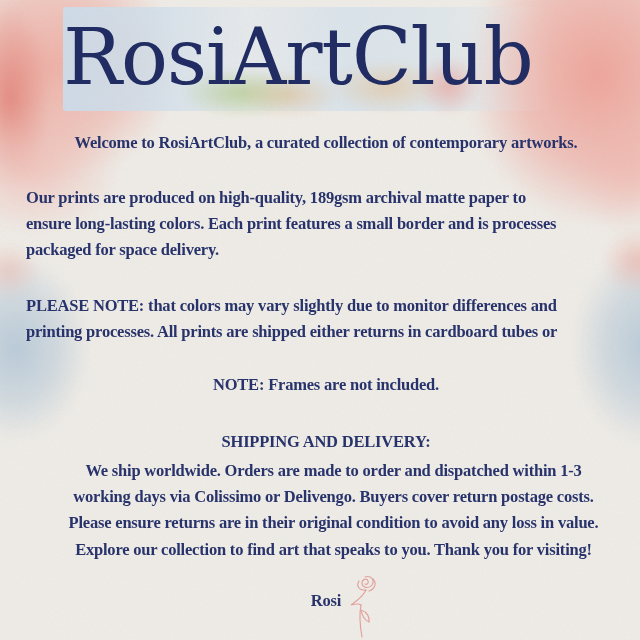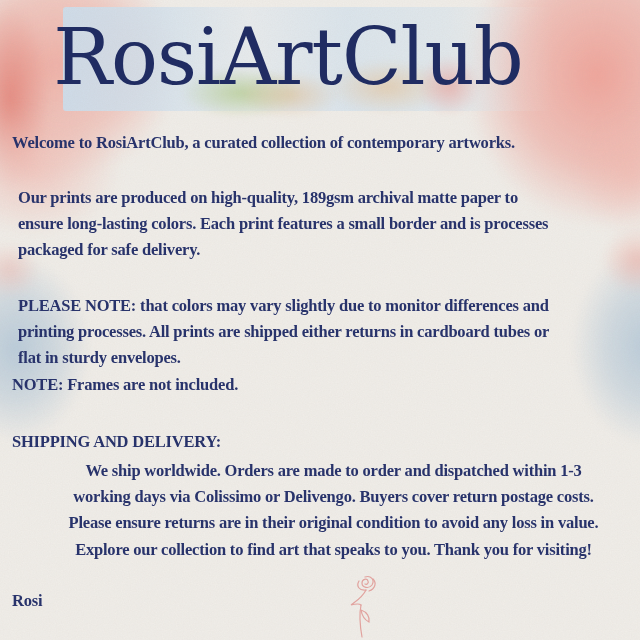--- a/index.html
+++ b/index.html
@@ -18,35 +18,35 @@
       rgba(205,222,236,.95) 0%,
       rgba(208,224,237,.80) 18%,
       rgba(224,233,241,.55) 38%,
       rgba(211,226,238,.72) 58%,
       rgba(214,228,238,.58) 78%,
       rgba(232,230,230,.15) 94%,
       rgba(232,230,230,0) 100%);
   }
   .texture{position:absolute;left:0;top:0;z-index:5;pointer-events:none;}
   .title{
-    position:absolute;left:2px;top:0;width:508px;height:114px;
+    position:absolute;left:12px;top:0;width:508px;height:114px;
     display:flex;align-items:center;justify-content:center;
     margin:0;z-index:10;
     font-family:"DejaVu Serif",serif;font-weight:400;
     font-size:78px;letter-spacing:-1px;
     color:#202c62;
     padding-left:32px;
   }
   .line,.pline{
     font-weight:700;font-size:16.5px;line-height:26px;
     letter-spacing:-0.2px;color:#28336b;white-space:nowrap;
   }
-  .line{position:absolute;left:12px;right:0;text-align:left;z-index:10;}
+  .line{position:absolute;left:12px;right:0;text-align:center;z-index:10;}
   .para{position:absolute;z-index:10;}
-  .para.left{left:18px;text-align:left;}
+  .para.left{left:26px;text-align:left;}
   .para.centered{left:0;right:0;text-align:center;padding-left:27px;}
   .u{text-underline-offset:3px;text-decoration-thickness:1.5px;}
   .rose{position:absolute;left:340px;top:572px;z-index:10;}
 </style>
 </head>
 <body>
 
 <div class="page">
 
   <div class="blob" style="left:-70px;top:-50px;width:250px;height:230px;filter:blur(6px);
@@ -88,27 +88,26 @@
     <rect width="640" height="640" filter="url(#paperNoise)" opacity="0.13" style="mix-blend-mode:multiply"></rect>
   </svg>
 
   <h1 class="title">RosiArtClub</h1>
 
   <div class="line" style="top:130px">Welcome to RosiArtClub, a curated collection of contemporary artworks.</div>
 
   <div class="para left" style="top:185px">
     <div class="pline">Our prints are produced on high-quality, 189gsm archival matte paper to</div>
     <div class="pline">ensure long-lasting colors. Each print features a small border and is processes</div>
-    <div class="pline">packaged for safe delivery.</div>
+    <div class="pline">packaged for space delivery.</div>
   </div>
 
   <div class="para left" style="top:293px">
     <div class="pline"><span class="u">PLEASE NOTE:</span><span> that colors may vary slightly due to monitor differences and</span></div>
     <div class="pline">printing processes. All prints are shipped either returns in cardboard tubes or</div>
-    <div class="pline">flat in sturdy envelopes.</div>
   </div>
 
   <div class="line u" style="top:372px">NOTE: Frames are not included.</div>
 
   <div class="line u" style="top:429px">SHIPPING AND DELIVERY:</div>
 
   <div class="para centered" style="top:458px">
     <div class="pline">We ship worldwide. Orders are made to order and dispatched within 1-3</div>
     <div class="pline">working days via Colissimo or Delivengo. Buyers cover return postage costs.</div>
     <div class="pline">Please ensure returns are in their original condition to avoid any loss in value.</div>

